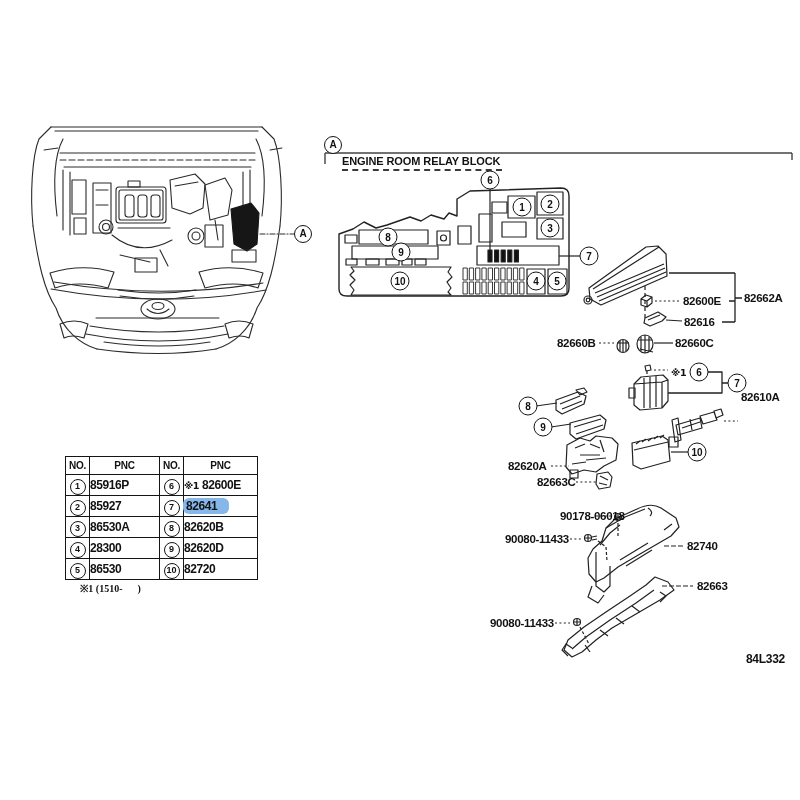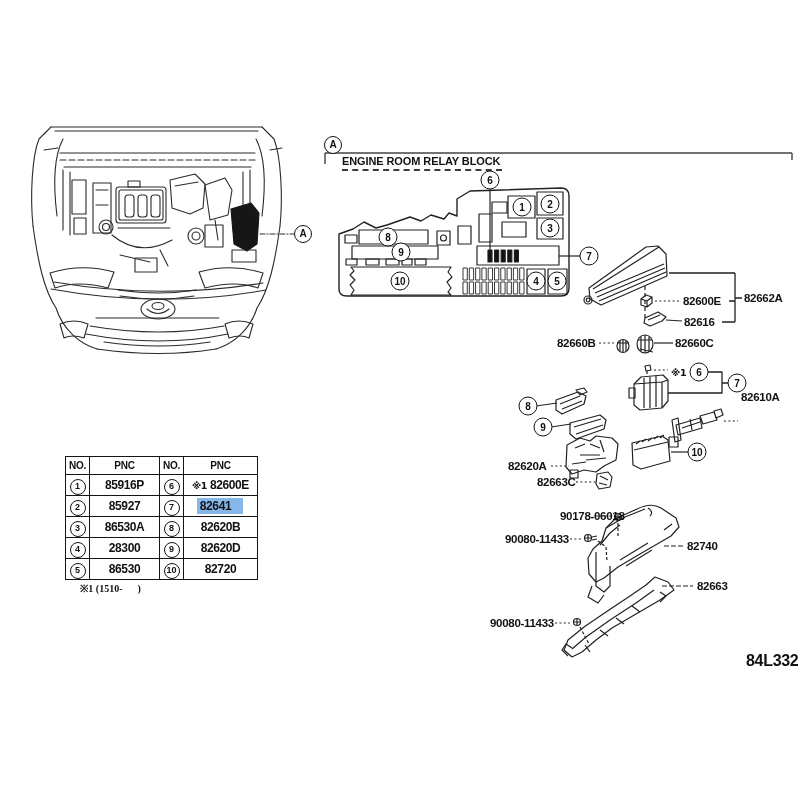--- a/index.html
+++ b/index.html
@@ -5,35 +5,35 @@
   html,body{margin:0;padding:0;background:#fff;}
   #stage{position:relative;width:800px;height:800px;background:#fff;overflow:hidden;
          font-family:"Liberation Sans",sans-serif;color:#111;}
   #stage svg{position:absolute;left:0;top:0;}
   .plabel{position:absolute;transform:translateY(-50%);font-weight:bold;font-size:11.5px;
           letter-spacing:-0.3px;white-space:nowrap;}
   .ref{font-family:"DejaVu Sans","Liberation Sans",sans-serif;font-size:9.5px;font-weight:bold;}
   .title{position:absolute;left:342px;top:155px;font-weight:bold;font-size:11px;
          letter-spacing:-0.1px;border-bottom:2px dashed #3a3a3a;padding:0 2px 2px 0;}
   .note{position:absolute;left:80px;top:581px;font-weight:bold;font-size:10px;white-space:pre;font-family:Liberation Serif, serif;}
-  .code{position:absolute;left:746px;top:652px;font-weight:bold;font-size:16px;letter-spacing:-0.3px;}
+  .code{position:absolute;left:746px;top:652px;font-weight:bold;font-size:12px;letter-spacing:-0.3px;}
   .callout{position:absolute;width:17px;height:17px;border:1.5px solid #151515;border-radius:50%;
            background:#fff;display:flex;align-items:center;justify-content:center;
            font-weight:bold;font-size:10px;transform:translate(-50%,-50%);line-height:1;}
   .amark{width:16px;height:16px;font-size:10px;}
   table.pnc{position:absolute;left:65px;top:442px;border-collapse:collapse;table-layout:fixed;margin-top:14px;}
   table.pnc td,table.pnc th{border:1.5px solid #151515;padding:0;height:20px;
            font-weight:bold;vertical-align:middle;}
   table.pnc th{height:17px;font-size:10px;letter-spacing:-0.2px;font-weight:bold;}
   td.no{width:23px;text-align:center;}
-  td.pnc-val{font-size:12px;letter-spacing:-0.4px;padding-left:3px;text-align:center;}
+  td.pnc-val{font-size:12px;letter-spacing:-0.4px;padding-left:3px;}
   .w1{width:23px}.w2{width:70px}.w3{width:23px}.w4{width:74px}
   .circ{display:inline-flex;width:14px;height:14px;border:1.3px solid #151515;border-radius:50%;
         align-items:center;justify-content:center;font-size:9px;font-weight:bold;line-height:1;}
-  .hl{background:#85b7ea;display:inline-block;padding:1px 12px 1px 3px;margin-left:-1px;}
+  .hl{background:#85b7ea;display:inline-block;padding:1px 12px 1px 3px;margin-left:-1px;border-radius:6px;}
 </style>
 </head>
 <body>
 
 <div id="stage">
 
 <svg width="800" height="800" viewBox="0 0 800 800">
 
   <g fill="none" stroke="#2b2b2b" stroke-width="1.1" stroke-linecap="round" stroke-linejoin="round">
     <path d="M33,226 C30,196 32,156 39,139 L51,127"></path>

